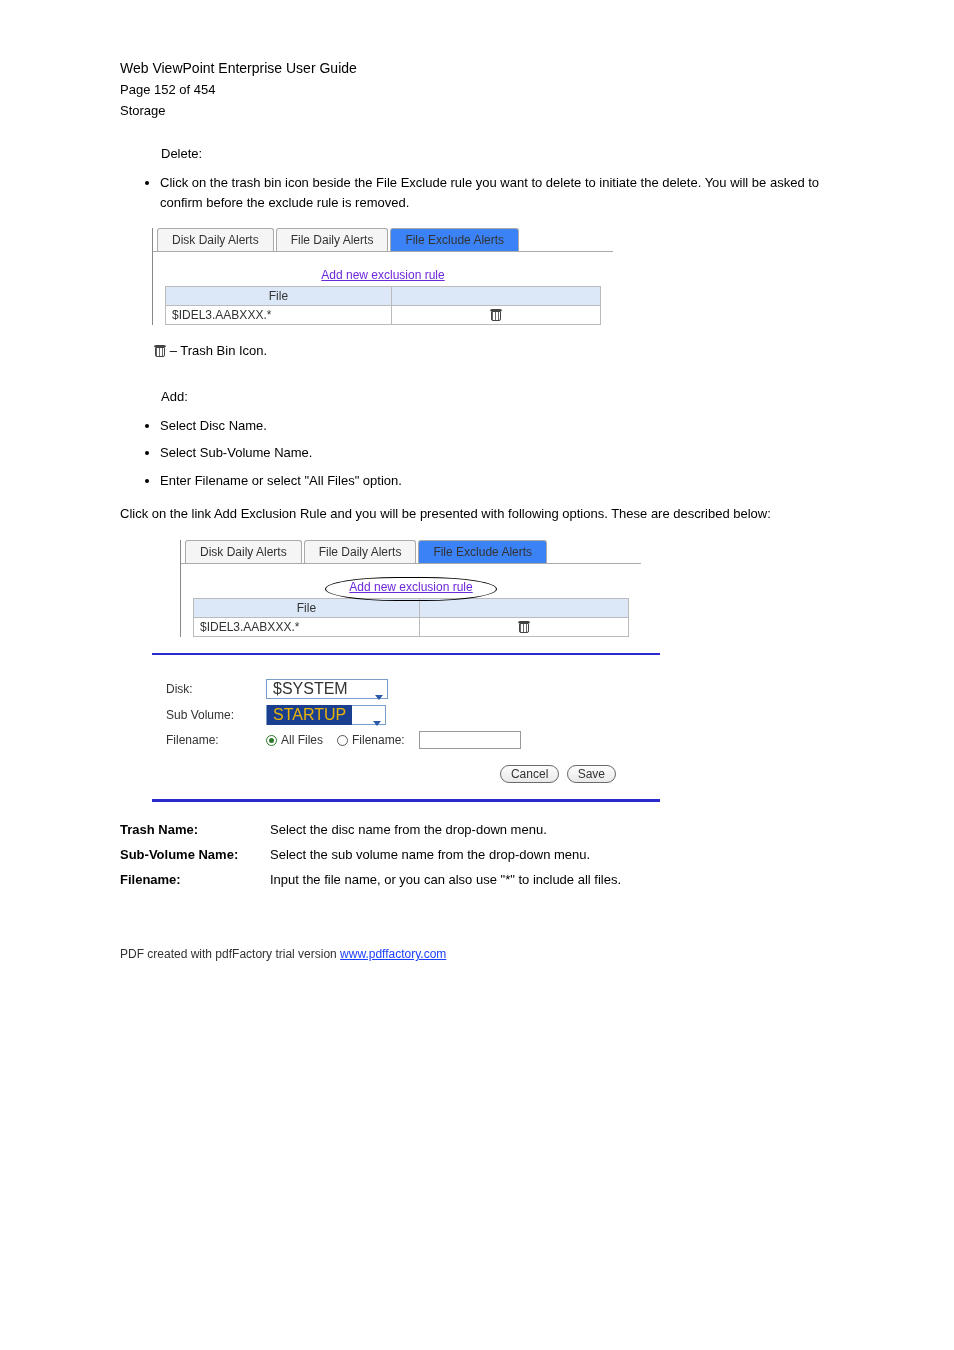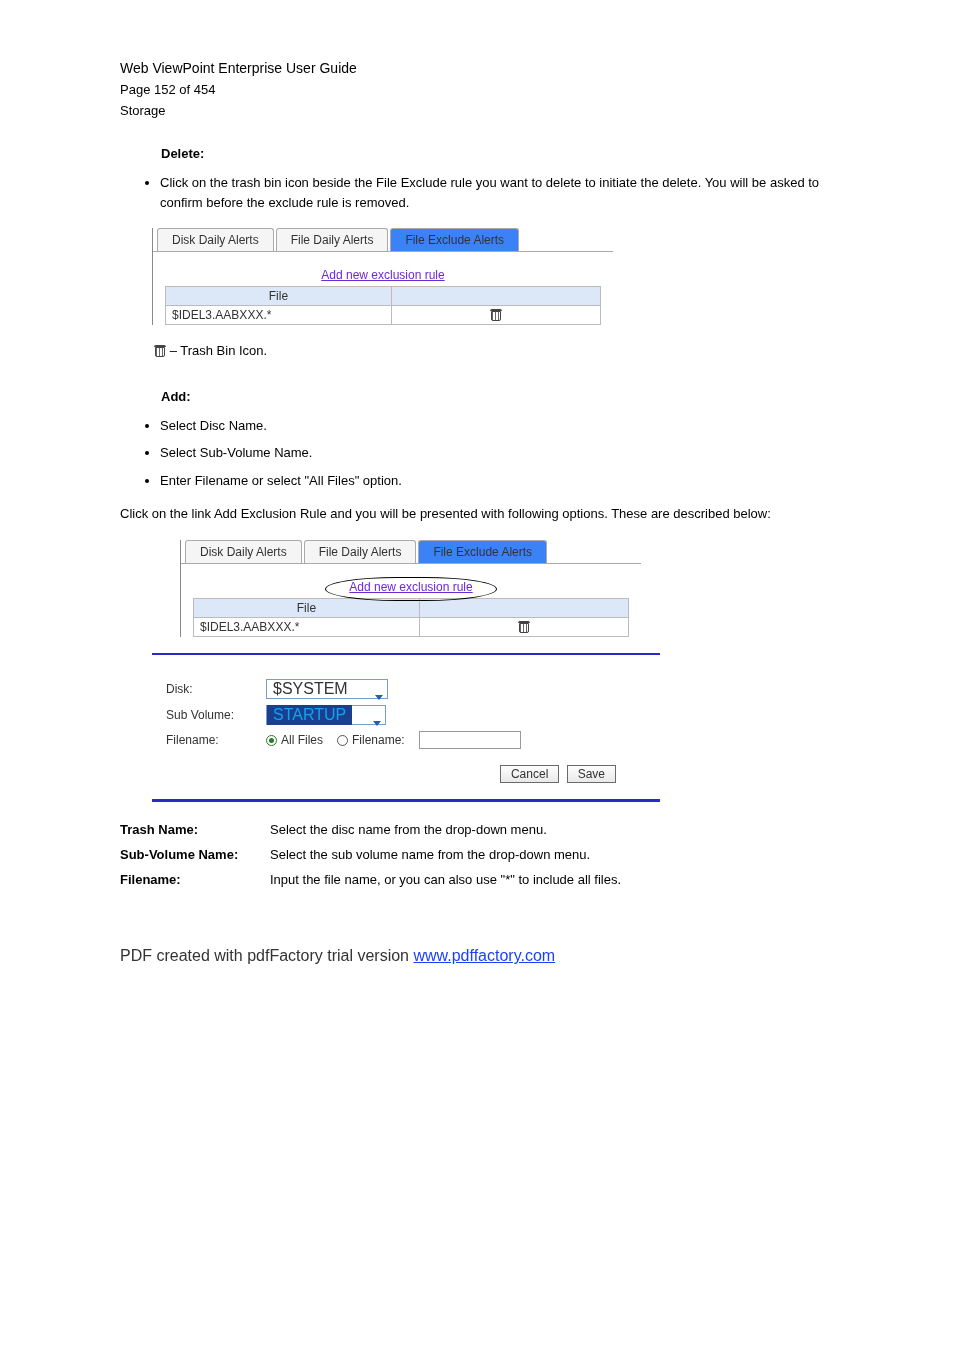--- a/index.html
+++ b/index.html
@@ -14,21 +14,21 @@
     min-height: 1350px;
     position: relative;
     padding: 60px 100px 40px 120px;
     box-sizing: border-box;
   }
   .header-line {
     margin-bottom: 6px;
   }
   .header-title { font-size: 14px; }
   .section-heading {
-    font-weight: bold;
+    font-weight: normal;
     margin-top: 28px;
     margin-bottom: 12px;
     padding-left: 41px;
   }
   ul.bullets {
     list-style-type: disc;
     margin: 0 0 14px 0;
     padding-left: 40px;
   }
   ul.bullets li {
@@ -147,21 +147,21 @@
     border: 1px solid #7a9ecb;
     padding: 0;
     background: #fff;
     display: inline-flex;
     align-items: center;
     height: 18px;
     font-size: 16px;
     gap: 16px;
   }
   .dlg-select .sel-val { padding: 1px 6px; min-width: 70px; }
-  .dlg-select.hi .sel-val { background: #1a3f8f; color: #0ea5e9; }
+  .dlg-select.hi .sel-val { background: #1a3f8f; color: #eab308; }
   .dlg-select .sel-arrow {
     width: 16px;
     background: linear-gradient(#eaf1fb,#cfe0f4);
     border-left: 1px solid #7a9ecb;
     position: relative;
   }
   .dlg-select .sel-arrow::after {
     content: "";
     position: absolute;
     top: 6px; left: 4px;
@@ -180,31 +180,31 @@
   }
   .radio-dot.off { border-color: #555; }
   .fname-input {
     border: 1px solid #999;
     width: 100px; height: 16px;
     background: #fff;
   }
   .dlg-buttons { text-align: right; margin-top: 18px; margin-right: 30px; }
   .dlg-btn {
     border: 1px solid #6a6a6a;
-    border-radius: 0;
+    border-radius: 9px;
     padding: 1px 10px;
     background: linear-gradient(#fdfdfd,#e9e9e9);
     font-size: 12px;
     margin-left: 4px;
   }
 
   .options-list { margin-left: 0; }
   .opt-row { margin: 10px 0; display: flex; }
   .opt-label { min-width: 150px; }
-  .footer { margin-top: 60px; font-size: 16px; color: #333; display: flex; justify-content: space-between;}
+  .footer { margin-top: 60px; font-size: 12px; color: #333; display: flex; justify-content: space-between;}
 </style>
 </head>
 <body>
 
 <div class="page">
 
   <div class="header-line header-title">Web ViewPoint Enterprise User Guide</div>
   <div class="header-line">Page 152 of 454</div>
   <div class="header-line">Storage</div>
 

